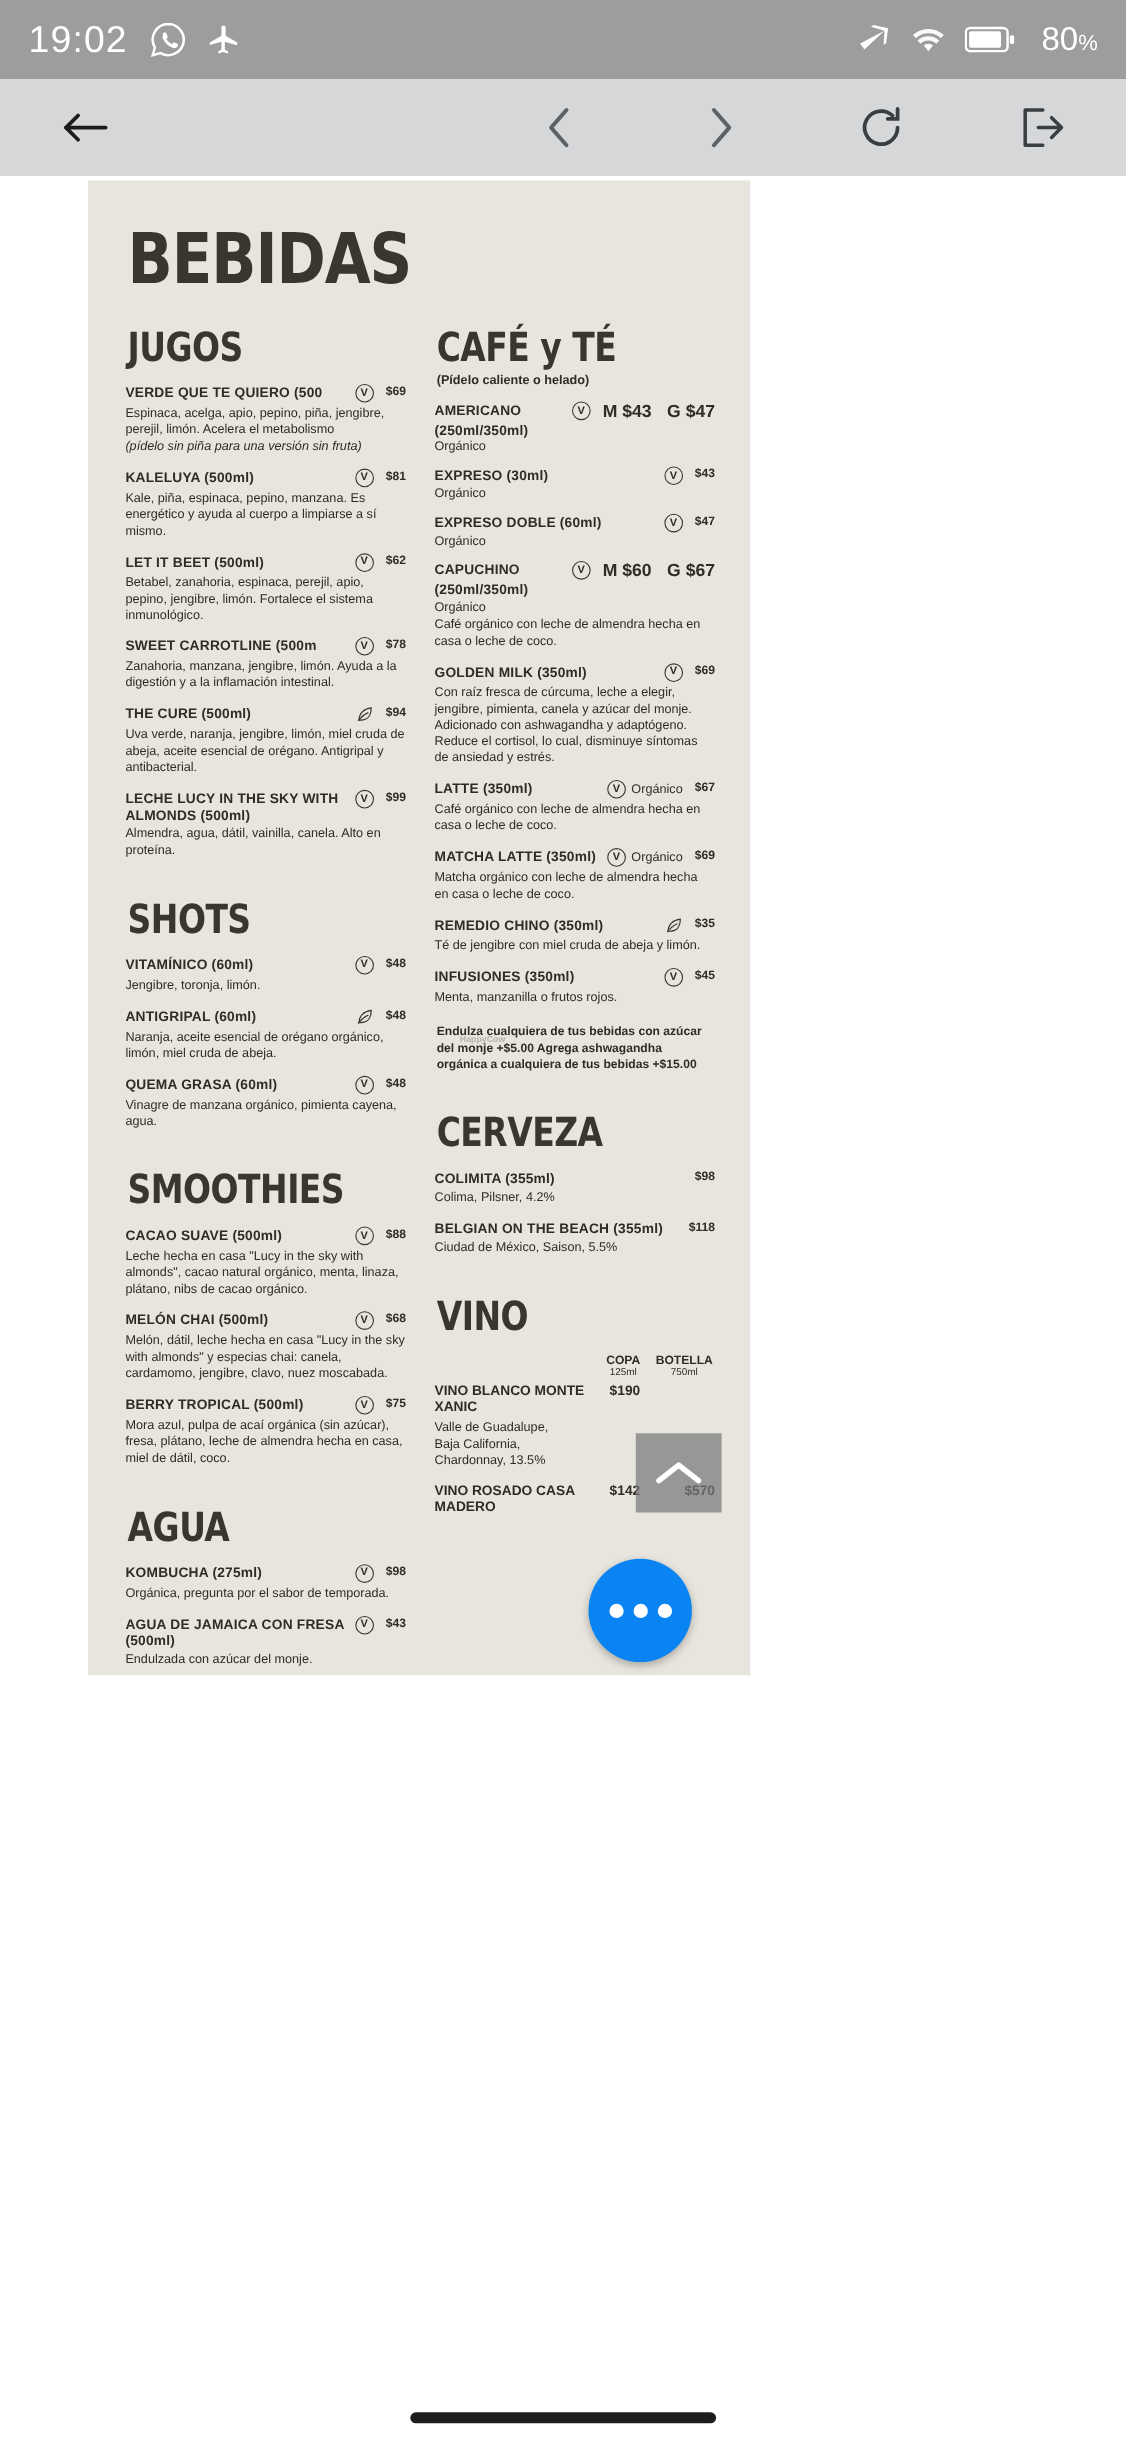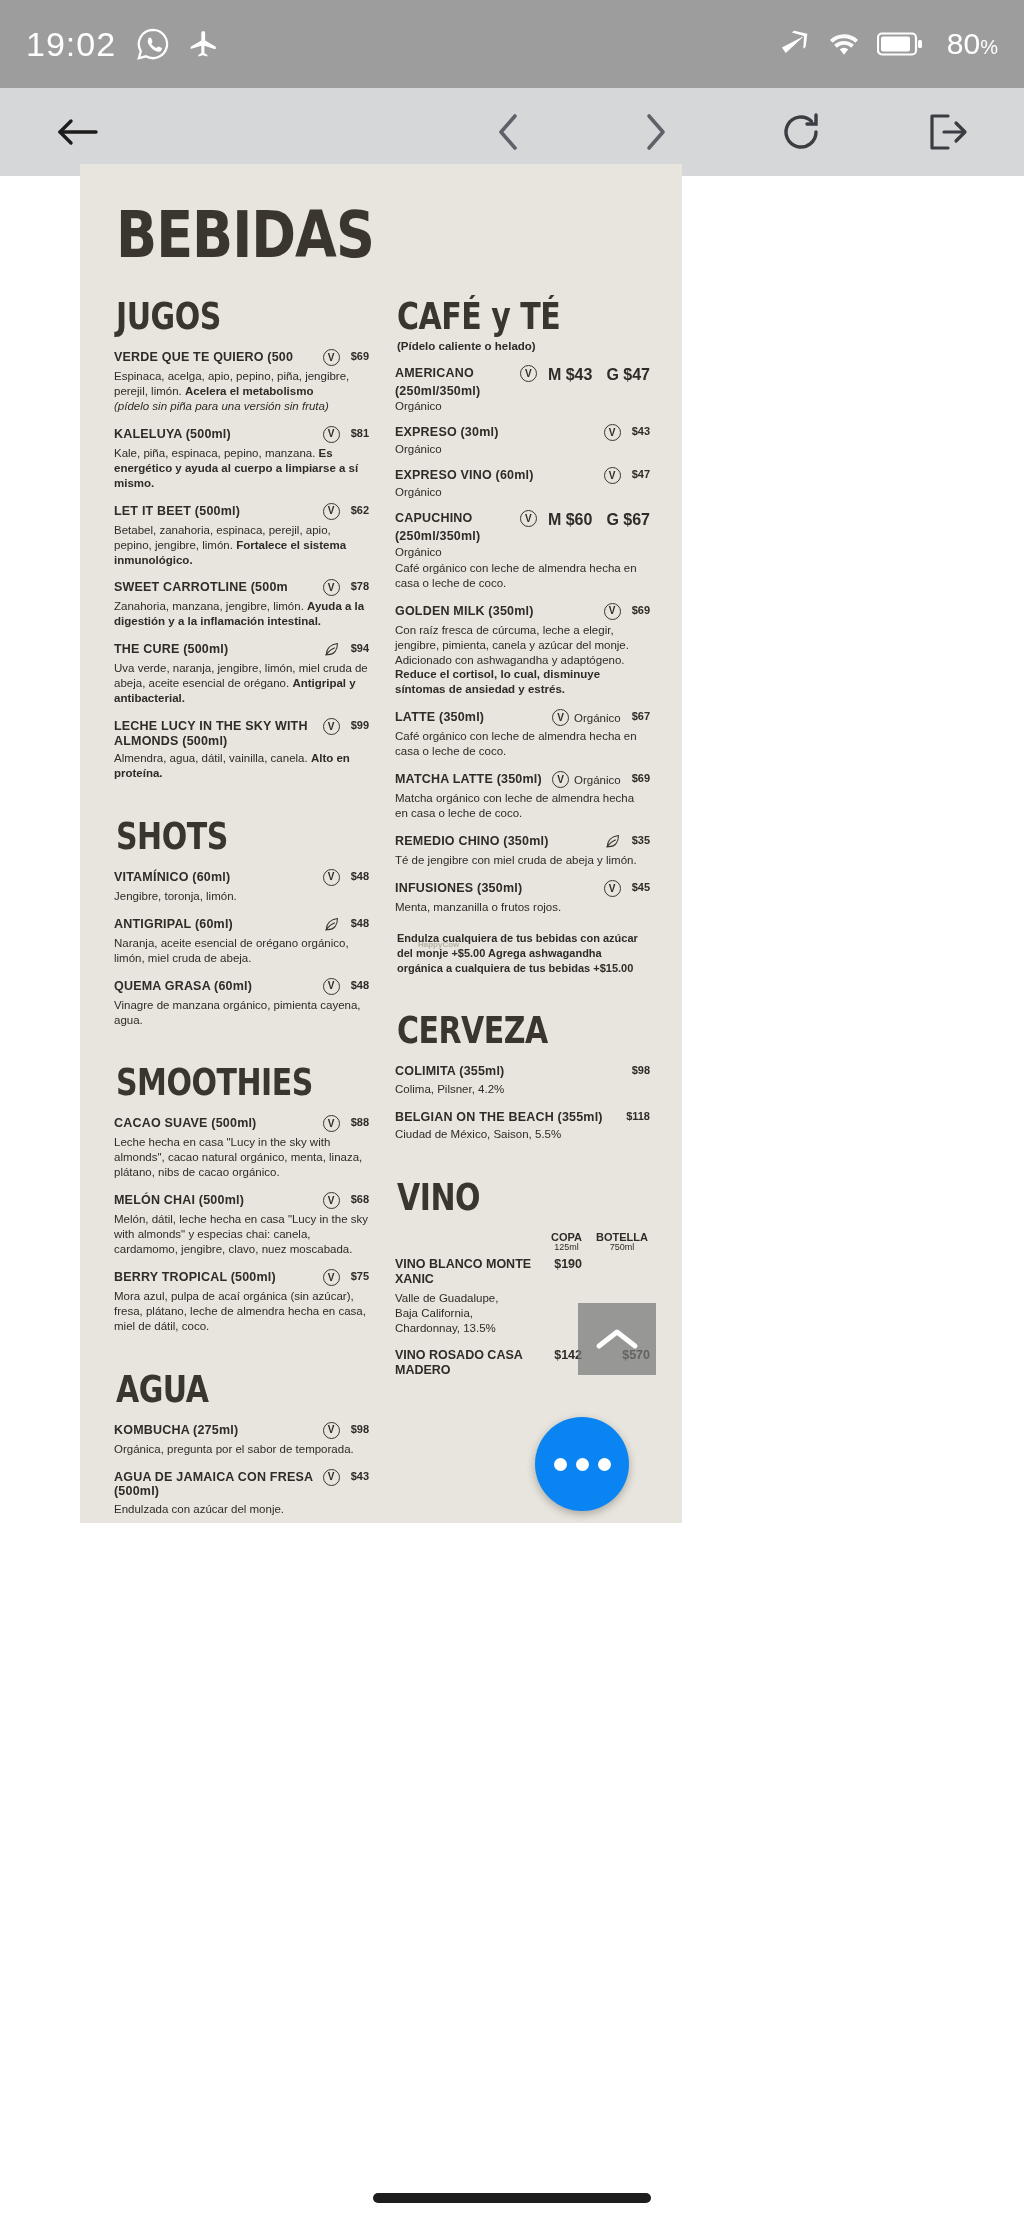--- a/index.html
+++ b/index.html
@@ -6,21 +6,21 @@
   html, body {
     width: 1024px;
     height: 2219px;
     background: #ffffff;
     font-family: "Liberation Sans", sans-serif;
   }
   body { position: relative; overflow: hidden; }
 
   
   .statusbar {
-    height: 88px;
+    height: 72px;
     background: #9d9d9d;
     display: flex;
     align-items: center;
     padding: 0 26px;
     color: #ffffff;
   }
   .statusbar .time {
     font-size: 34px;
     letter-spacing: 1px;
   }
@@ -136,21 +136,21 @@
     display: flex;
     gap: 14px;
     margin-left: auto;
     padding-left: 6px;
   }
   .desc {
     font-size: 11.5px;
     line-height: 1.3;
     margin-top: 3px;
   }
-  .desc b { font-weight: bold; }
+  .desc b { font-weight: normal; }
   .desc i { font-style: italic; }
   .tagline { font-size: 11.5px; margin-top: 2px; }
 
   
   .badge {
     display: inline-flex;
     align-items: center;
     justify-content: center;
     width: 17px; height: 17px;
     border: 1.3px solid #3a352e;
@@ -541,21 +541,21 @@
           <div class="item-head">
             <span class="item-name">EXPRESO (30ml)</span>
             <span class="badge">V</span>
             <span class="price">$43</span>
           </div>
           <div class="org">Orgánico</div>
         </div>
 
         <div class="item">
           <div class="item-head">
-            <span class="item-name">EXPRESO VINO (60ml)</span>
+            <span class="item-name">EXPRESO DOBLE (60ml)</span>
             <span class="badge">V</span>
             <span class="price">$47</span>
           </div>
           <div class="org">Orgánico</div>
         </div>
 
         <div class="item">
           <div class="item-head">
             <span class="item-name">CAPUCHINO</span>
             <span class="badge">V</span>

